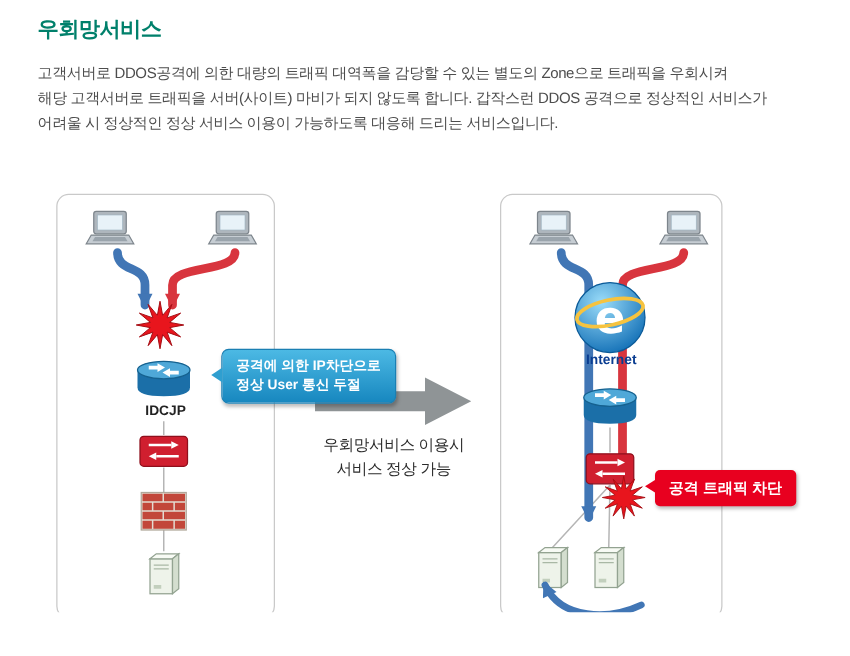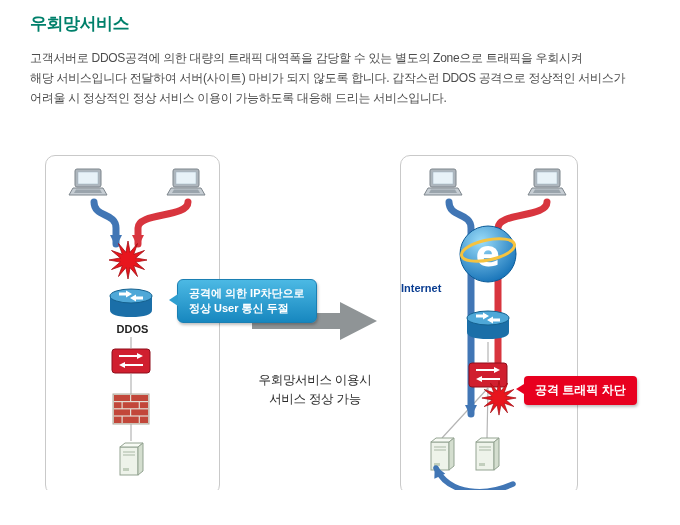--- a/index.html
+++ b/index.html
@@ -9,48 +9,48 @@
   .abs { position:absolute; }
 
   .title { left:30px; top:12px; font-size:17px; font-weight:bold; color:var(--title-green,#00806b); letter-spacing:-0.5px; }
   .desc { left:30px; top:48px; font-size:12px; color:#4d4d4d; line-height:20px; letter-spacing:-0.3px; }
 
   .panel { border:1px solid #c9c9c9; border-radius:10px; background:#fff; }
   .panel-left  { left:45px;  top:155px; width:175px; height:340px; }
   .panel-right { left:400px; top:155px; width:178px; height:340px; }
 
   .dev-label { left:0; right:0; top:167px; text-align:center; font-size:11px; font-weight:bold; color:#222; }
-  .internet-label { left:0; right:0; top:126px; font-size:11px; font-weight:bold; color:#0a3d91; }
+  .internet-label { left:0; right:0; top:126px; text-align:center; font-size:11px; font-weight:bold; color:#0a3d91; }
 
   .callout { z-index:6; color:#fff; font-weight:bold; white-space:nowrap; }
   .callout-blue { left:177px; top:231px; padding:6px 11px; font-size:11px; line-height:15px; border-radius:6px;
     background:linear-gradient(to bottom, var(--callout-blue-top,#4cb9e4), var(--callout-blue-bottom,#1787bf));
     border:1px solid #1a7fb3; box-shadow:1px 2px 3px rgba(0,0,0,.25);margin-top:48px; }
   .callout-blue::before { content:""; position:absolute; left:-9px; top:14px; border:6px solid transparent;
     border-right:9px solid #2f9fd0; border-left:none; }
   .callout-red { left:524px; top:376px; padding:6px 11px; font-size:12px; border-radius:4px;
     background:var(--callout-red,#e8001f); box-shadow:1px 2px 3px rgba(0,0,0,.25); }
   .callout-red::before { content:""; position:absolute; left:-8px; top:8px; border:5px solid transparent;
     border-right:8px solid var(--callout-red,#e8001f); border-left:none; }
   .callout-teal { left:494px; top:466px; padding:5px 14px; font-size:11.5px; border-radius:12px;
     background:var(--callout-teal,#0d9b9b); box-shadow:1px 2px 3px rgba(0,0,0,.25);margin-top:46px; }
 
-  .transition-text { left:233px; top:347px; width:164px; text-align:center; font-size:12.5px; color:#2b2b2b; line-height:19px; letter-spacing:-0.3px;margin-top:24px; }
+  .transition-text { left:233px; top:347px; width:164px; text-align:center; font-size:12.5px; color:#2b2b2b; line-height:19px; letter-spacing:-0.3px; }
 
   svg.abs { display:block; overflow:visible; }
 </style>
 </head>
 <body>
 
 <div class="page">
 
   <h1 class="abs title">우회망서비스</h1>
   <div class="abs desc">
     <div>고객서버로 DDOS공격에 의한 대량의 트래픽 대역폭을 감당할 수 있는 별도의 Zone으로 트래픽을 우회시켜</div>
-    <div>해당 서비스입니다 전달하여 서버(사이트) 마비가 되지 않도록 합니다. 갑작스런 DDOS 공격으로 정상적인 서비스가</div>
+    <div>해당 고객서버로 트래픽을 서버(사이트) 마비가 되지 않도록 합니다. 갑작스런 DDOS 공격으로 정상적인 서비스가</div>
     <div>어려울 시 정상적인 정상 서비스 이용이 가능하도록 대응해 드리는 서비스입니다.</div>
   </div>
 
   <div class="abs panel panel-left">
 
     <svg class="abs" style="left:22px; top:12px;" width="40" height="32" viewBox="0 0 40 32">
       <rect x="7" y="1" width="26" height="18" rx="2" fill="#aeb6bd" stroke="#7d858c"></rect>
       <rect x="10" y="4" width="20" height="12" fill="#e8f2f8" stroke="#9fb4c2" stroke-width="0.5"></rect>
       <path d="M5 20 L35 20 L39 27 L1 27 Z" fill="#c6cdd3" stroke="#7d858c"></path>
       <path d="M8 21.5 L32 21.5 L34 25 L6 25 Z" fill="#9aa4ac"></path>
@@ -81,21 +81,21 @@
     </svg>
 
     <svg class="abs" style="left:61px; top:130px;" width="48" height="34" viewBox="0 0 48 34">
       <path d="M3 10 L3 24 Q3 31 24 31 Q45 31 45 24 L45 10 Z" fill="#1b6fa8"></path>
       <ellipse cx="24" cy="10" rx="21" ry="7" fill="#4fa8d8" stroke="#15618f"></ellipse>
       <g fill="#fff">
         <path d="M12 6.5 L19 6.5 L19 4.5 L25 8 L19 11.5 L19 9.5 L12 9.5 Z"></path>
         <path d="M36 10.5 L29 10.5 L29 8.5 L23 12 L29 15.5 L29 13.5 L36 13.5 Z"></path>
       </g>
     </svg>
-    <div class="abs dev-label">DDOS</div>
+    <div class="abs dev-label">IDCJP</div>
 
     <svg class="abs" style="left:65px; top:192px;" width="40" height="26" viewBox="0 0 40 26">
       <rect x="1" y="1" width="38" height="24" rx="3" fill="#d01f2f" stroke="#8f0f1c"></rect>
       <g fill="#fff" stroke="#fff">
         <path d="M8 8 L26 8" stroke-width="2"></path>
         <polygon points="26,5 32,8 26,11" stroke="none"></polygon>
         <path d="M32 17 L14 17" stroke-width="2"></path>
         <polygon points="14,14 8,17 14,20" stroke="none"></polygon>
       </g>
     </svg>

